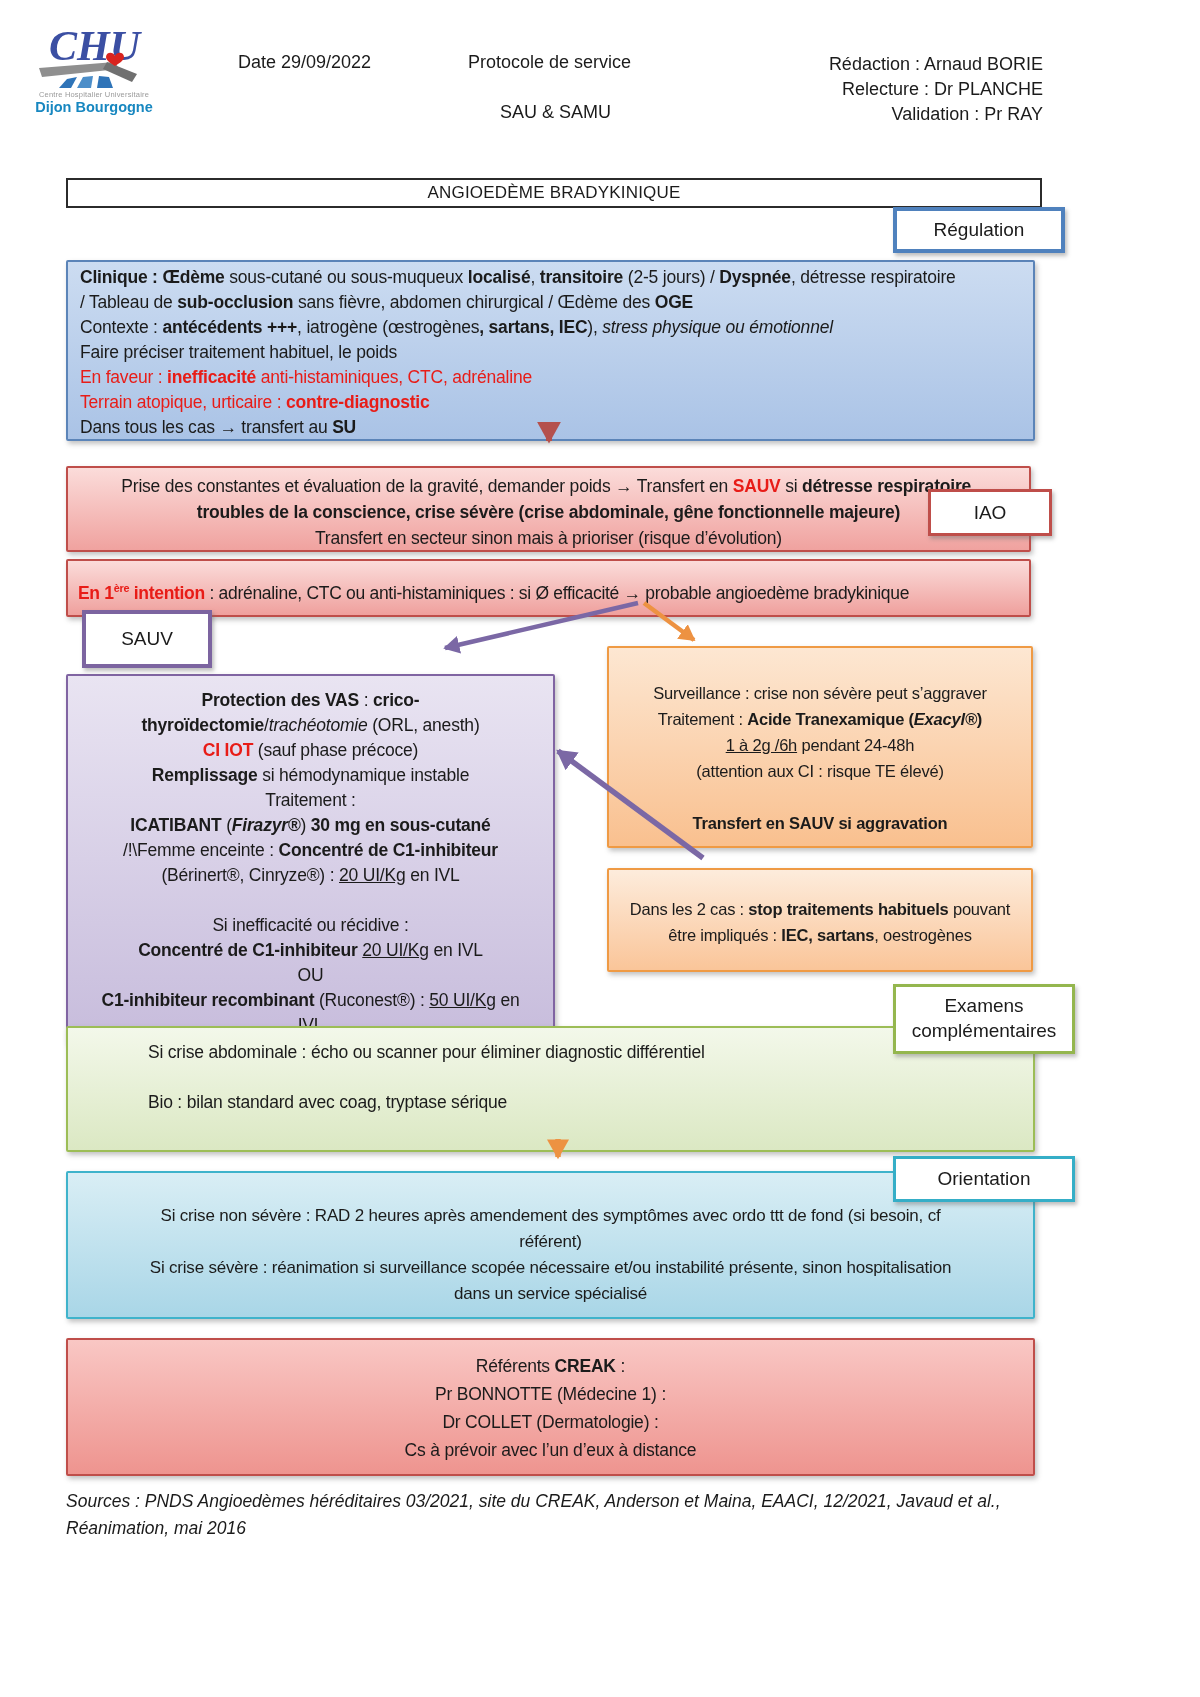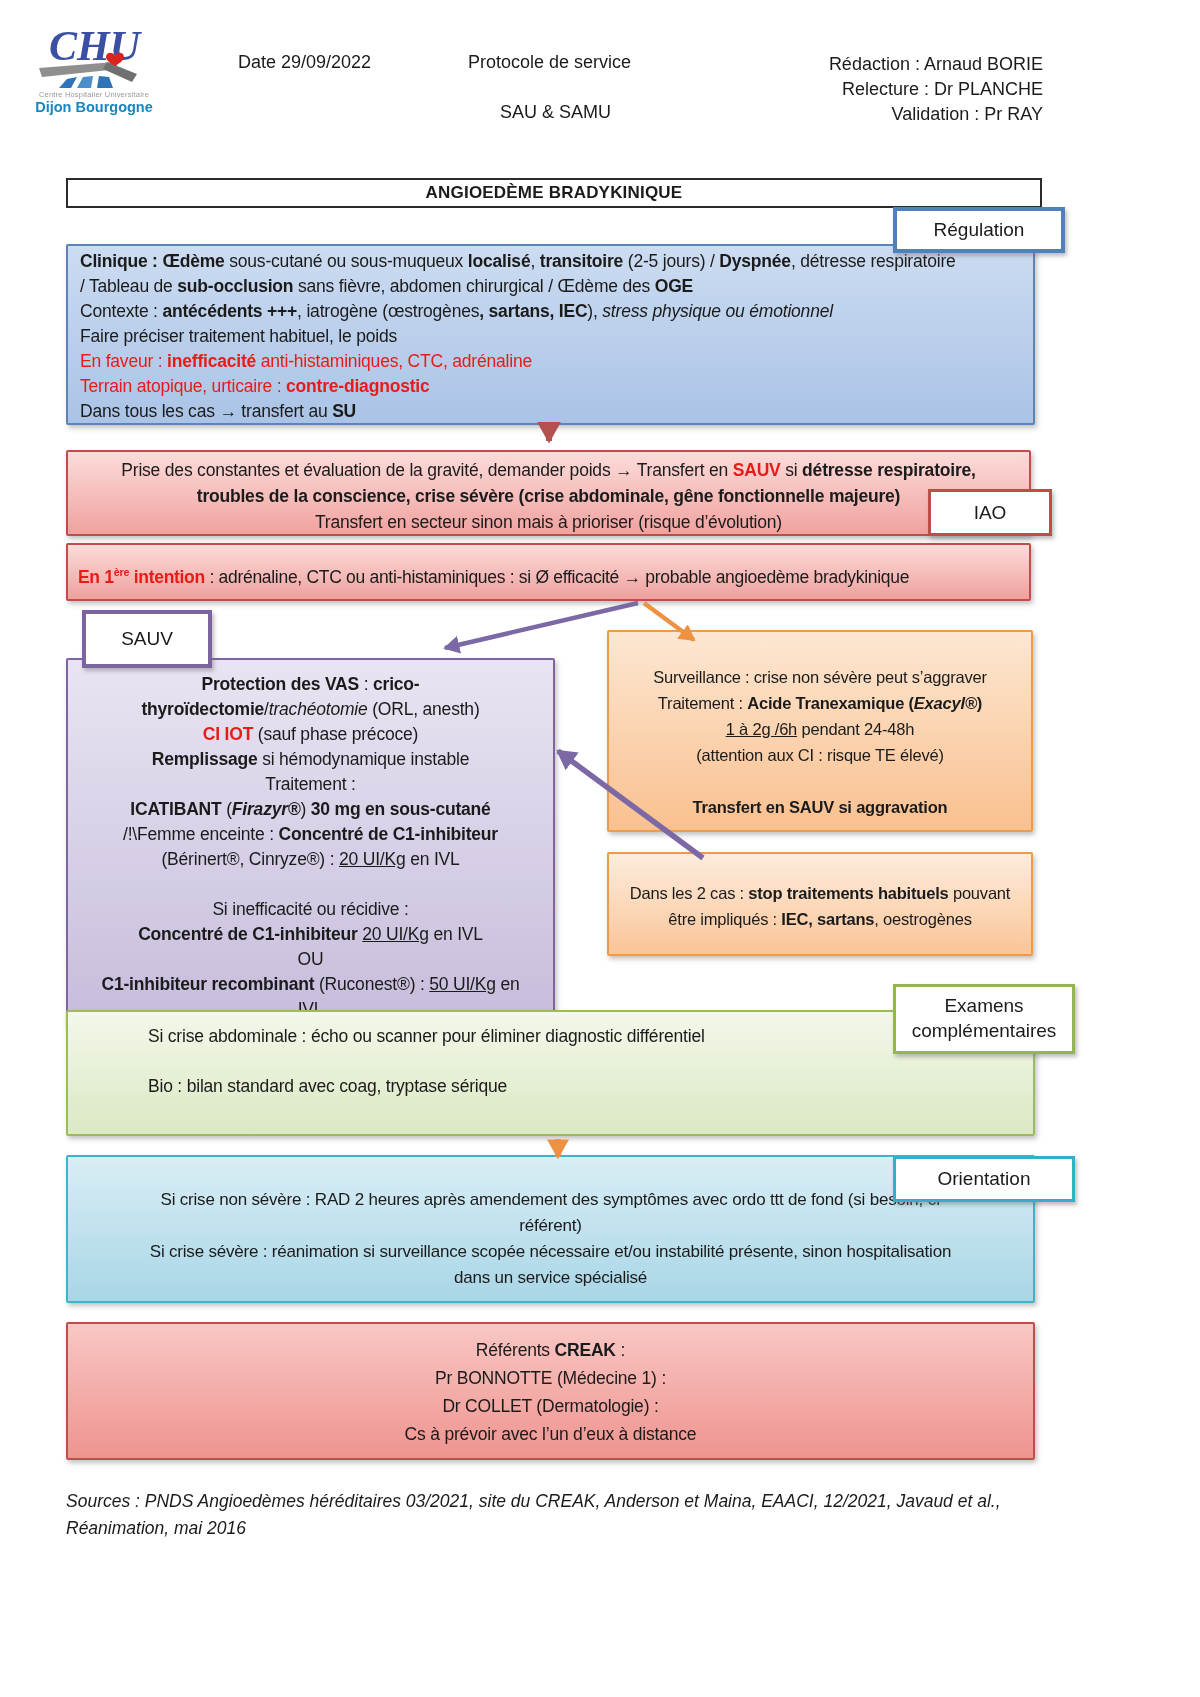--- a/index.html
+++ b/index.html
@@ -15,35 +15,35 @@
   
   .hdr-txt{position:absolute;font-size:18px;}
   .hdr-right{position:absolute;left:720px;top:52px;width:323px;text-align:right;line-height:25px;font-size:18px;}
   .logo{position:absolute;left:28px;top:22px;width:132px;text-align:center;}
   .logo-org{font-size:7.5px;color:#9a9a9a;letter-spacing:.2px;margin-top:-2px;}
   .logo-name{font-size:14.5px;font-weight:700;color:#1787c0;}
 
   
   .title-box{position:absolute;left:66px;top:178px;width:972px;height:26px;
     border:2px solid #2b2b2b;background:#fff;display:flex;align-items:center;justify-content:center;
-    font-weight:700;font-size:17px;letter-spacing:.2px;}
+    font-weight:400;font-size:17px;letter-spacing:.2px;}
 
   
   .tag{position:absolute;background:#fff;display:flex;align-items:center;justify-content:center;
        font-size:19px;z-index:6;text-align:center;box-shadow:2px 3px 4px rgba(110,110,110,.45);}
   #tag-regulation{left:893px;top:207px;width:164px;height:38px;border:4px solid #4f81bd;}
   #tag-iao{left:928px;top:489px;width:118px;height:41px;border:3px solid #bf4e4a;}
   #tag-sauv{left:82px;top:610px;width:122px;height:50px;border:4px solid #7c64a0;}
   #tag-secteur{left:848px;top:606px;width:182px;height:40px;border:3px solid #e8912d;}
   #tag-examens{left:893px;top:984px;width:176px;height:64px;border:3px solid #94b64e;line-height:1.3;}
   #tag-orientation{left:893px;top:1156px;width:176px;height:40px;border:3px solid #35aec7;}
 
   
   .flowbox{position:absolute;font-size:17.5px;letter-spacing:-0.2px;border-radius:2px;
-           box-shadow:2px 3px 5px rgba(120,120,120,.45);z-index:2;}
+           box-shadow:2px 3px 5px rgba(120,120,120,.45);z-index:2;margin-top:16px;}
   #box-regulation{left:66px;top:244px;width:969px;height:181px;
      background:linear-gradient(#ccdcf1,#aac3e6);border:2px solid #5b84b8;
      padding:3px 8px 0 12px;line-height:25px;box-sizing:border-box;}
   #box-iao{left:66px;top:450px;width:965px;height:86px;text-align:center;
      background:linear-gradient(#fbdcda,#f0a29f);border:2px solid #bf4e4a;
      padding:5px 6px 0;line-height:26px;box-sizing:border-box;}
   #box-intention{left:66px;top:543px;width:965px;height:58px;
      background:linear-gradient(#fbdcda,#efa09d);border:2px solid #bf4e4a;
      padding:15px 4px 0 10px;line-height:24px;box-sizing:border-box;letter-spacing:-0.3px;}
   #box-sauv{left:66px;top:658px;width:489px;height:370px;text-align:center;

